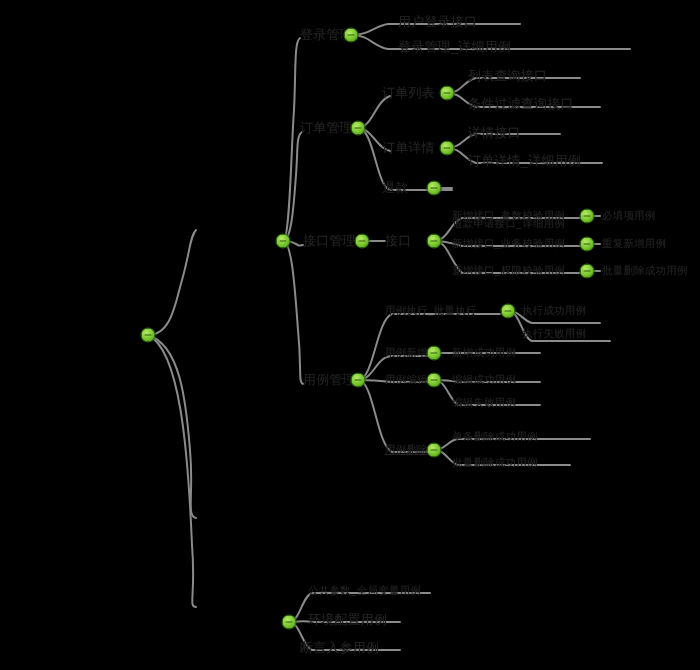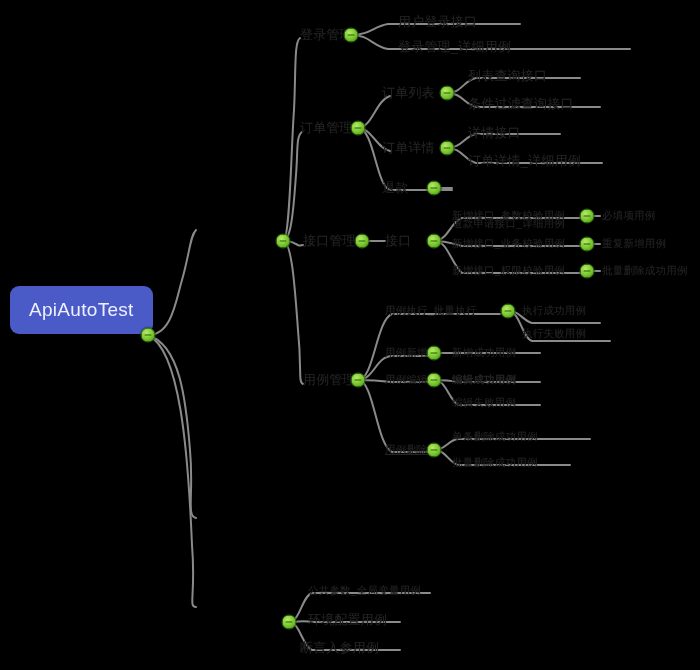--- a/index.html
+++ b/index.html
@@ -68,21 +68,20 @@
       <path d="M 508 311 C 520 311 522 338 532 341 L 610 341" fill="none" stroke="#8a8a8a" stroke-width="2" stroke-linecap="round"></path>
       <path d="M 434 353 L 540 353" fill="none" stroke="#8a8a8a" stroke-width="2" stroke-linecap="round"></path>
       <path d="M 434 380 C 446 380 448 380 458 382 L 540 382" fill="none" stroke="#8a8a8a" stroke-width="2" stroke-linecap="round"></path>
       <path d="M 434 380 C 446 380 448 398 458 405 L 540 405" fill="none" stroke="#8a8a8a" stroke-width="2" stroke-linecap="round"></path>
       <path d="M 434 450 C 446 450 448 440 458 439 L 590 439" fill="none" stroke="#8a8a8a" stroke-width="2" stroke-linecap="round"></path>
       <path d="M 434 450 C 446 450 448 462 458 465 L 570 465" fill="none" stroke="#8a8a8a" stroke-width="2" stroke-linecap="round"></path>
       <path d="M 289 622 C 300 622 302 596 312 593 L 430 593" fill="none" stroke="#8a8a8a" stroke-width="2" stroke-linecap="round"></path>
       <path d="M 289 622 C 300 622 302 620 312 622 L 400 622" fill="none" stroke="#8a8a8a" stroke-width="2" stroke-linecap="round"></path>
       <path d="M 289 622 C 300 622 302 646 312 650 L 400 650" fill="none" stroke="#8a8a8a" stroke-width="2" stroke-linecap="round"></path>
     </svg>
-<div class="node root" style="left: 10px; top: 310px;">ApiAutoTest</div>
     <div class="toggle" style="left: 148px; top: 335px;"></div>
     <div class="toggle" style="left: 283px; top: 241px;"></div>
     <div class="toggle" style="left: 289px; top: 622px;"></div>
     <div class="node leaf" style="left: 300px; top: 35px;">登录管理</div>
     <div class="toggle" style="left: 351px; top: 35px;"></div>
     <div class="node leaf" style="left: 398px; top: 22px;">用户登录接口</div>
     <div class="node leaf" style="left: 398px; top: 47px;">登录管理_详细用例</div>
     <div class="node leaf" style="left: 300px; top: 128px;">订单管理</div>
     <div class="toggle" style="left: 358px; top: 128px;"></div>
     <div class="node leaf" style="left: 382px; top: 93px;">订单列表</div>
@@ -113,21 +112,21 @@
     <div class="toggle" style="left: 358px; top: 380px;"></div>
     <div class="node leaf s" style="left: 385px; top: 311px;">用例执行_批量执行</div>
     <div class="toggle" style="left: 508px; top: 311px;"></div>
     <div class="node leaf s" style="left: 522px; top: 311px;">执行成功用例</div>
     <div class="node leaf s" style="left: 522px; top: 334px;">执行失败用例</div>
     <div class="node leaf s" style="left: 385px; top: 353px;">用例新增</div>
     <div class="toggle" style="left: 434px; top: 353px;"></div>
     <div class="node leaf s" style="left: 452px; top: 353px;">新增成功用例</div>
     <div class="node leaf s" style="left: 385px; top: 380px;">用例编辑</div>
     <div class="toggle" style="left: 434px; top: 380px;"></div>
-    <div class="node leaf s" style="left: 452px; top: 380px; font-weight: bold;">编辑成功用例</div>
+    <div class="node leaf s" style="left: 452px; top: 380px;">编辑成功用例</div>
     <div class="node leaf s" style="left: 452px; top: 403px;">编辑失败用例</div>
     <div class="node leaf s" style="left: 385px; top: 450px; text-decoration: underline;">用例删除</div>
     <div class="toggle" style="left: 434px; top: 450px;"></div>
     <div class="node leaf s" style="left: 452px; top: 437px;">单条删除成功用例</div>
     <div class="node leaf s" style="left: 452px; top: 463px;">批量删除成功用例</div>
     <div class="node leaf s" style="left: 308px; top: 591px;">公共参数_全局变量用例</div>
     <div class="node leaf" style="left: 308px; top: 620px;">环境配置用例</div>
     <div class="node leaf" style="left: 300px; top: 648px;">断言入参用例</div>
   </div>
 

